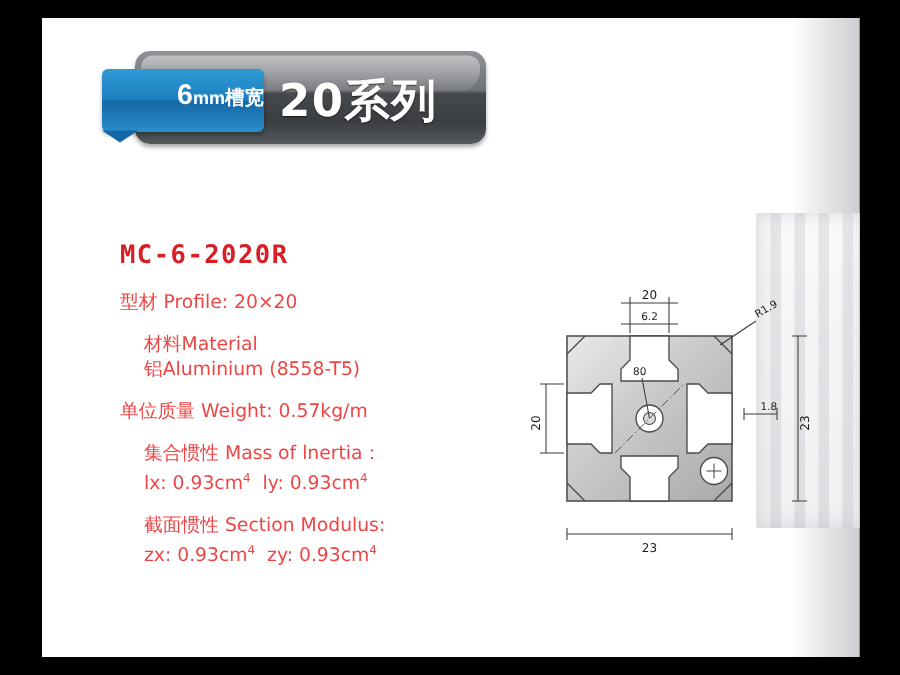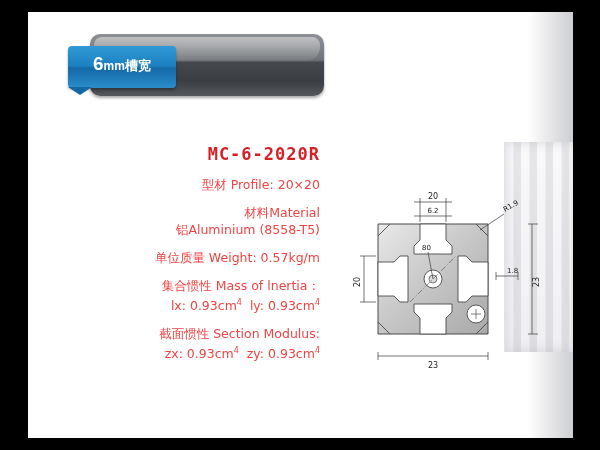--- a/index.html
+++ b/index.html
@@ -92,21 +92,21 @@
     content: "";
     position: absolute;
     left: 0; bottom: -7px;
     border-left: 12px solid transparent;
     border-right: 12px solid transparent;
     border-top: 8px solid #1468a6;
   }
   .badge-tag-text {
     position: absolute;
     left: 0; right: 0; top: 7px;
-    text-align: center;
+    text-align: right;
     color: #ffffff;
     font-weight: bold;
     font-size: 19px;
     letter-spacing: 0px;
     white-space: nowrap;
   }
   .badge-tag-text .unit { font-size: 12px; }
   .badge-tag-text .cn { font-size: 13px; }
   .badge-series {
     position: absolute;
@@ -118,24 +118,23 @@
     letter-spacing: 1px;
     text-shadow: 0 1px 1px rgba(0,0,0,0.6);
     font-family: "DejaVu Sans", sans-serif;
     z-index: 4;
   }
 
   
   .spec {
     position: absolute;
     left: 52px;
-    top: 132px;
+    top: 148px;
     width: 240px;
     color: #1a1a1a;
-    text-align: right;
   }
   .spec-title {
     color: #d71f26;
     font-size: 17px;
     font-weight: bold;
     letter-spacing: 1px;
     margin-bottom: 12px;
     font-family: "DejaVu Sans Mono", monospace;
   }
   .spec-line {
@@ -168,20 +167,21 @@
     <div class="sheet-right-shade"></div>
     <div class="photo-block"></div>
 
     <div class="badge">
       <div class="badge-body"></div>
       <div class="badge-tag">
         <div class="badge-tag-text">
           <span>6</span><span class="unit">mm</span><span class="cn">槽宽</span>
         </div>
       </div>
+      <div class="badge-series">20系列</div>
     </div>
 
     <div class="spec">
       <div class="spec-title">MC-6-2020R</div>
 
       <div class="spec-line">型材 Profile: 20×20</div>
 
       <div class="spec-line">
         <span class="sub">材料Material</span>
         <span class="sub">铝Aluminium (8558-T5)</span>

